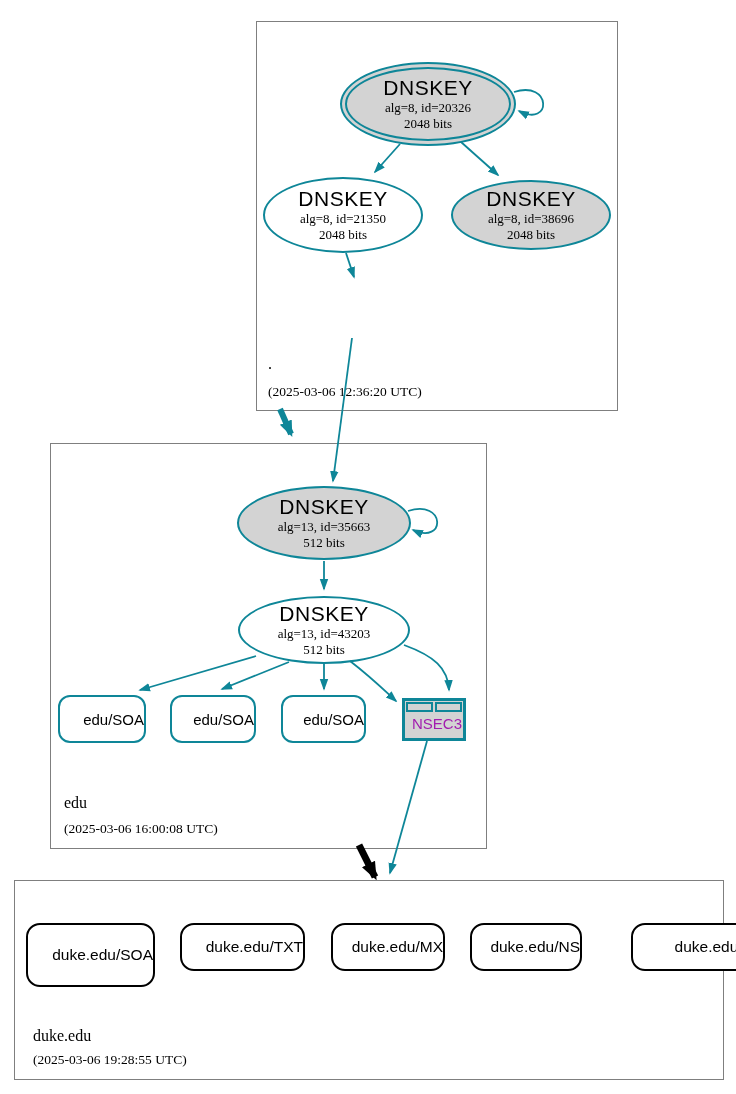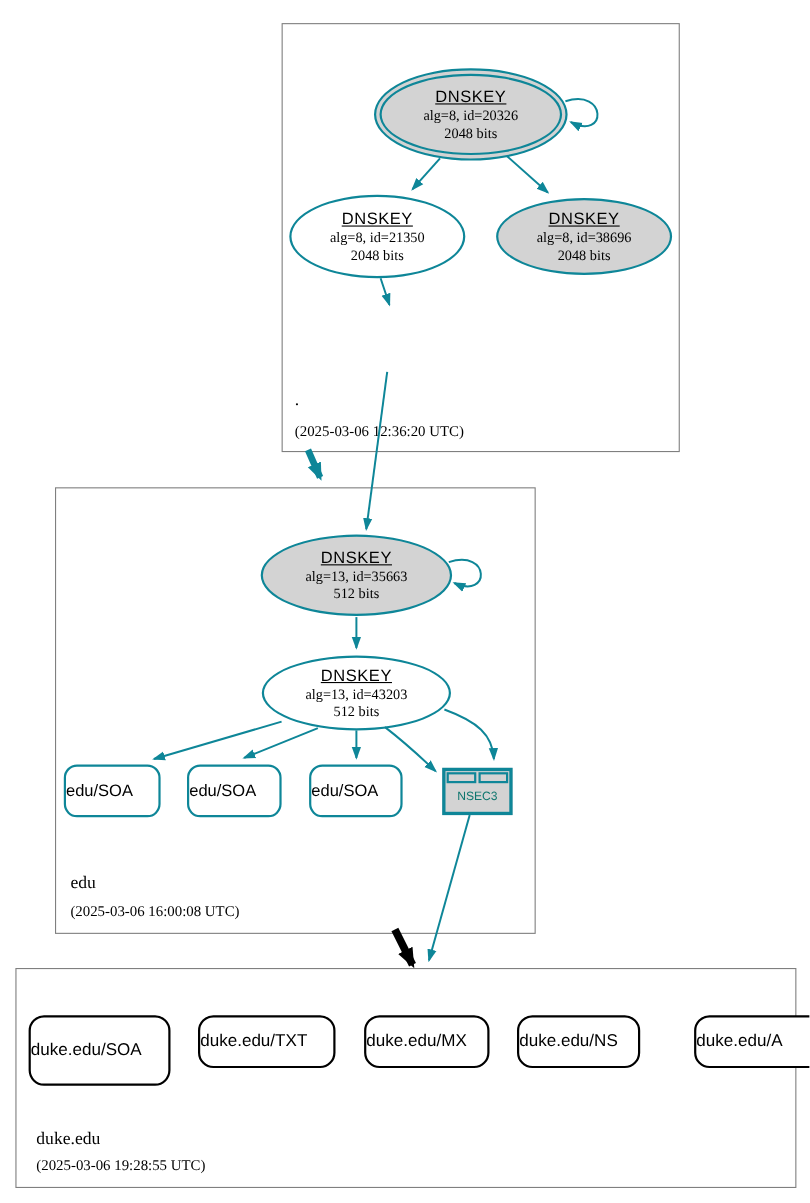--- a/index.html
+++ b/index.html
@@ -27,38 +27,38 @@
     display:flex; flex-direction:column; align-items:center; justify-content:center;
     text-align:center; background:#ffffff;
   }
   .ellipse.gray { background:var(--fill-gray); }
   .ellipse.dbl { padding:0; }
   .inner-ellipse {
     position:absolute; left:3px; top:3px; right:3px; bottom:3px;
     border:2px solid var(--secure); border-radius:50%;
     display:flex; flex-direction:column; align-items:center; justify-content:center; text-align:center;
   }
-  .n-title { font-size:15px; line-height:1.15; letter-spacing:0.5px;text-decoration:underline; }
+  .n-title { font-size:21px; line-height:1.15; letter-spacing:0.5px; }
   .n-sub { font-family:"Liberation Serif", serif; font-size:13px; line-height:1.2; }
 
   .rrset {
     position:absolute; z-index:2; box-sizing:border-box;
-    display:flex; align-items:center; justify-content:flex-start;
+    display:flex; align-items:center; justify-content:flex-end;
     background:#ffffff; font-size:15px; white-space:nowrap;
   }
   .rrset.teal { border:2px solid var(--secure); border-radius:12px; }
   .rrset.black { border:2px solid #000000; border-radius:14px; font-size:15.5px; }
 
   .nsec3 {
     position:absolute; z-index:2; box-sizing:border-box;
     border:3px solid var(--secure); background:var(--fill-gray); padding:1px;
   }
   .nsec3-head { display:flex; gap:2px; height:10px; }
   .nsec3-cell { flex:1; border:2px solid var(--secure); background:var(--fill-gray); box-sizing:border-box; }
-  .nsec3-body { text-align:center; font-size:11px; line-height:24px; color:#0f766e; }
+  .nsec3-body { text-align:right; font-size:15px; line-height:24px; color:#a21caf; }
 
   svg.edges { position:absolute; left:0; top:0; z-index:3; pointer-events:none; }
   .e { fill:none; stroke:var(--secure); stroke-width:1.8px; }
   .e.thick { stroke-width:6px; }
   .e.black { stroke:#000000; stroke-width:7px; }
   .mt-fill { fill:var(--secure); }
   .mb-fill { fill:#000000; }
 </style>
 </head>
 <body>

